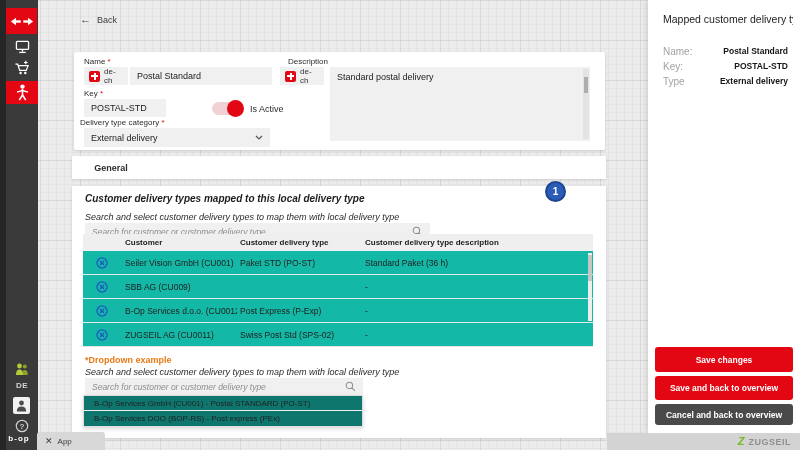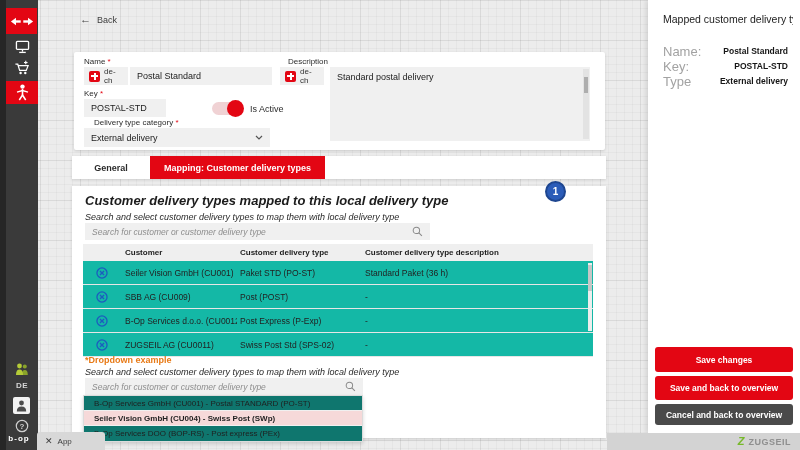--- a/index.html
+++ b/index.html
@@ -65,29 +65,29 @@
     font-weight:bold; color:#2b2b2b; cursor:default; }
   .tab-general { width:78px; }
   .tab-active { width:175px; background:#e30613; color:#fff; }
 
   .badge { position:absolute; left:545px; top:181px; width:21px; height:21px; border-radius:50%;
     background:#2b5cb8; border:2px solid #1e4690; color:#fff; font-size:10px; font-weight:bold;
     display:flex; align-items:center; justify-content:center; z-index:20; }
 
   
   .mapping-panel { left:72px; top:186px; width:534px; height:252px; border-radius:0; }
-  .m-heading { position:absolute; left:13px; top:7px; font-size:13px; font-weight:bold; font-style:italic; color:#1c1c1c; }
+  .m-heading { position:absolute; left:13px; top:7px; font-size:10px; font-weight:bold; font-style:italic; color:#1c1c1c; }
   .m-hint { position:absolute; left:13px; font-size:9px; font-style:italic; color:#2a2a2a; }
   .search-box { position:absolute; height:17px; background:#f0f0f0; display:flex; align-items:center; }
   .search-box input { flex:1; height:100%; background:transparent; border:none; outline:none;
     font-size:8.5px; color:#222; padding:16px 7px; font-family:"Liberation Sans",sans-serif; }
   .search-box input::placeholder { color:#8d8d8d; font-style:italic; }
   .search-box .mag { flex:0 0 auto; margin-right:7px; display:flex; }
 
-  .map-table { position:absolute; left:11px; top:58px; width:510px; height:90px; font-size:8.5px; }
+  .map-table { position:absolute; left:11px; top:48px; width:510px; height:90px; font-size:8.5px; }
   .thead { position:relative; height:17px; background:#efefef; font-weight:bold; color:#1d1d1d; font-size:8px; }
   .trow { position:relative; height:24px; border-bottom:1px solid #e6e6e6; color:#222; background:#14b8a6; }
   .tc { position:absolute; top:0; height:100%; display:flex; align-items:center; overflow:hidden; white-space:nowrap; }
   .c0 { left:6px; width:26px; justify-content:center; }
   .c1 { left:42px; width:112px; }
   .c2 { left:157px; width:122px; }
   .c3 { left:282px; width:210px; }
   .t-scroll { position:absolute; right:1px; top:19px; width:4px; height:68px; background:#ededed; }
   .t-scroll .thumb { position:absolute; top:2px; left:0; width:4px; height:26px; background:#c6c6c6; }
 
@@ -99,21 +99,21 @@
   .dd-opt:last-child { border-bottom:none; }
   .dd-opt.hl { background:#f6d9d9; font-weight:bold; }
 
   
   .detail-panel { position:absolute; left:648px; top:0; width:152px; height:433px; background:#fff;
     box-shadow:-2px 0 5px rgba(0,0,0,0.12); z-index:10; }
   .dp-title { position:absolute; left:15px; top:13px; font-size:10.5px; color:#222; white-space:nowrap;
     overflow:hidden; width:130px; }
   .dp-row { position:absolute; left:15px; right:12px; height:14px; display:flex;
     justify-content:space-between; align-items:center; }
-  .dp-label { font-size:13px; color:#a2a2a2; }
+  .dp-label { font-size:10px; color:#a2a2a2; }
   .dp-value { font-size:8.5px; font-weight:bold; color:#161616; }
   .dp-btn { position:absolute; left:7px; width:138px; border-radius:3px; color:#fff; font-size:8.5px;
     font-weight:bold; display:flex; align-items:center; justify-content:center; text-align:center; cursor:default; }
   .dp-btn.primary { background:#e30613; }
   .dp-btn.secondary { background:#4a4a4a; }
 
   .footer-right { position:absolute; left:607px; top:433px; width:193px; height:17px; background:#d3d3d3;
     display:flex; align-items:center; justify-content:flex-end; padding-right:9px; gap:4px; z-index:11; }
   .z-logo { color:#76b82a; font-weight:900; font-style:italic; font-size:11px; line-height:1; }
   .z-name { color:#8f8f8f; font-weight:bold; font-size:9px; letter-spacing:0.5px; }
@@ -205,21 +205,21 @@
     <div class="f-label" style="left:10px;top:37px;">
       <span>Key</span> <span class="req">*</span>
     </div>
     <input class="f-input" style="left: 10px; top: 47px; width: 82px;" value="POSTAL-STD">
 
     <div class="toggle" style="left:138px;top:50px;">
       <div class="knob"></div>
     </div>
     <div class="f-label" style="left:176px;top:52px;font-size:9px;">Is Active</div>
 
-    <div class="f-label" style="left:20px;top:66px;">
+    <div class="f-label" style="left:6px;top:66px;">
       <span>Delivery type category</span> <span class="req">*</span>
     </div>
     <div class="f-select" style="left:10px;top:76px;width:186px;">
       <span>External delivery</span>
       <svg width="8" height="5" viewBox="0 0 8 5">
         <path d="M1 1 L4 4 L7 1" fill="none" stroke="#555" stroke-width="1.2"></path>
       </svg>
     </div>
 
     <div class="f-label" style="left:214px;top:5px;">Description</div>
@@ -230,21 +230,20 @@
     <div class="textarea-wrap">
       <textarea style="">Standard postal delivery</textarea>
       <div class="v-scroll">
           <div class="thumb"></div>
         </div>
     </div>
   </div>
 
   <div class="tab-strip">
     <div class="tab tab-general">General</div>
-    <div class="tab tab-active">Mapping: Customer delivery types</div>
   </div>
 
   <div class="badge">1</div>
 
   <div class="panel mapping-panel">
     <div class="m-heading">Customer delivery types mapped to this local delivery type</div>
     <div class="m-hint" style="top:26px;">Search and select customer delivery types to map them with local delivery type</div>
 
     <div class="search-box" style="left:13px;top:37px;width:345px;">
       <input placeholder="Search for customer or customer delivery type" style="">
@@ -275,21 +274,20 @@
         <span class="tc c3">Standard Paket (36 h)</span>
       </div>
       <div class="trow">
         <span class="tc c0">
           <svg width="12" height="12" viewBox="0 0 14 14">
               <circle cx="7" cy="7" r="5.9" fill="none" stroke="#1d5bbf" stroke-width="1.5"></circle>
               <path d="M4.6 4.6 L9.4 9.4 M9.4 4.6 L4.6 9.4" stroke="#1d5bbf" stroke-width="1.5"></path>
             </svg>
         </span>
         <span class="tc c1">SBB AG (CU009)</span>
-        <span class="tc c2">Post  (POST)</span>
         <span class="tc c3">-</span>
       </div>
       <div class="trow">
         <span class="tc c0">
           <svg width="12" height="12" viewBox="0 0 14 14">
               <circle cx="7" cy="7" r="5.9" fill="none" stroke="#1d5bbf" stroke-width="1.5"></circle>
               <path d="M4.6 4.6 L9.4 9.4 M9.4 4.6 L4.6 9.4" stroke="#1d5bbf" stroke-width="1.5"></path>
             </svg>
         </span>
         <span class="tc c1">B-Op Services d.o.o. (CU0012)</span>
@@ -320,21 +318,20 @@
       <span class="mag">
         <svg width="11" height="11" viewBox="0 0 12 12">
             <circle cx="4.8" cy="4.8" r="3.5" fill="none" stroke="#8a8a8a" stroke-width="1.1"></circle>
             <line x1="7.5" y1="7.5" x2="10.8" y2="10.8" stroke="#8a8a8a" stroke-width="1.1"></line>
           </svg>
       </span>
     </div>
 
     <div class="dd-list">
       <div class="dd-opt">B-Op Services GmbH (CU001) - Postal STANDARD (PO-ST)</div>
-      <div class="dd-opt hl">Seiler Vision GmbH (CU004) - Swiss Post (SWp)</div>
       <div class="dd-opt">B-Op Services DOO (BOP-RS) - Post express (PEx)</div>
     </div>
   </div>
 
   <div class="detail-panel">
     <div class="dp-title">Mapped customer delivery typ...</div>
 
     <div class="dp-row" style="top:44px;">
       <span class="dp-label">Name:</span>
       <span class="dp-value">Postal Standard</span>

